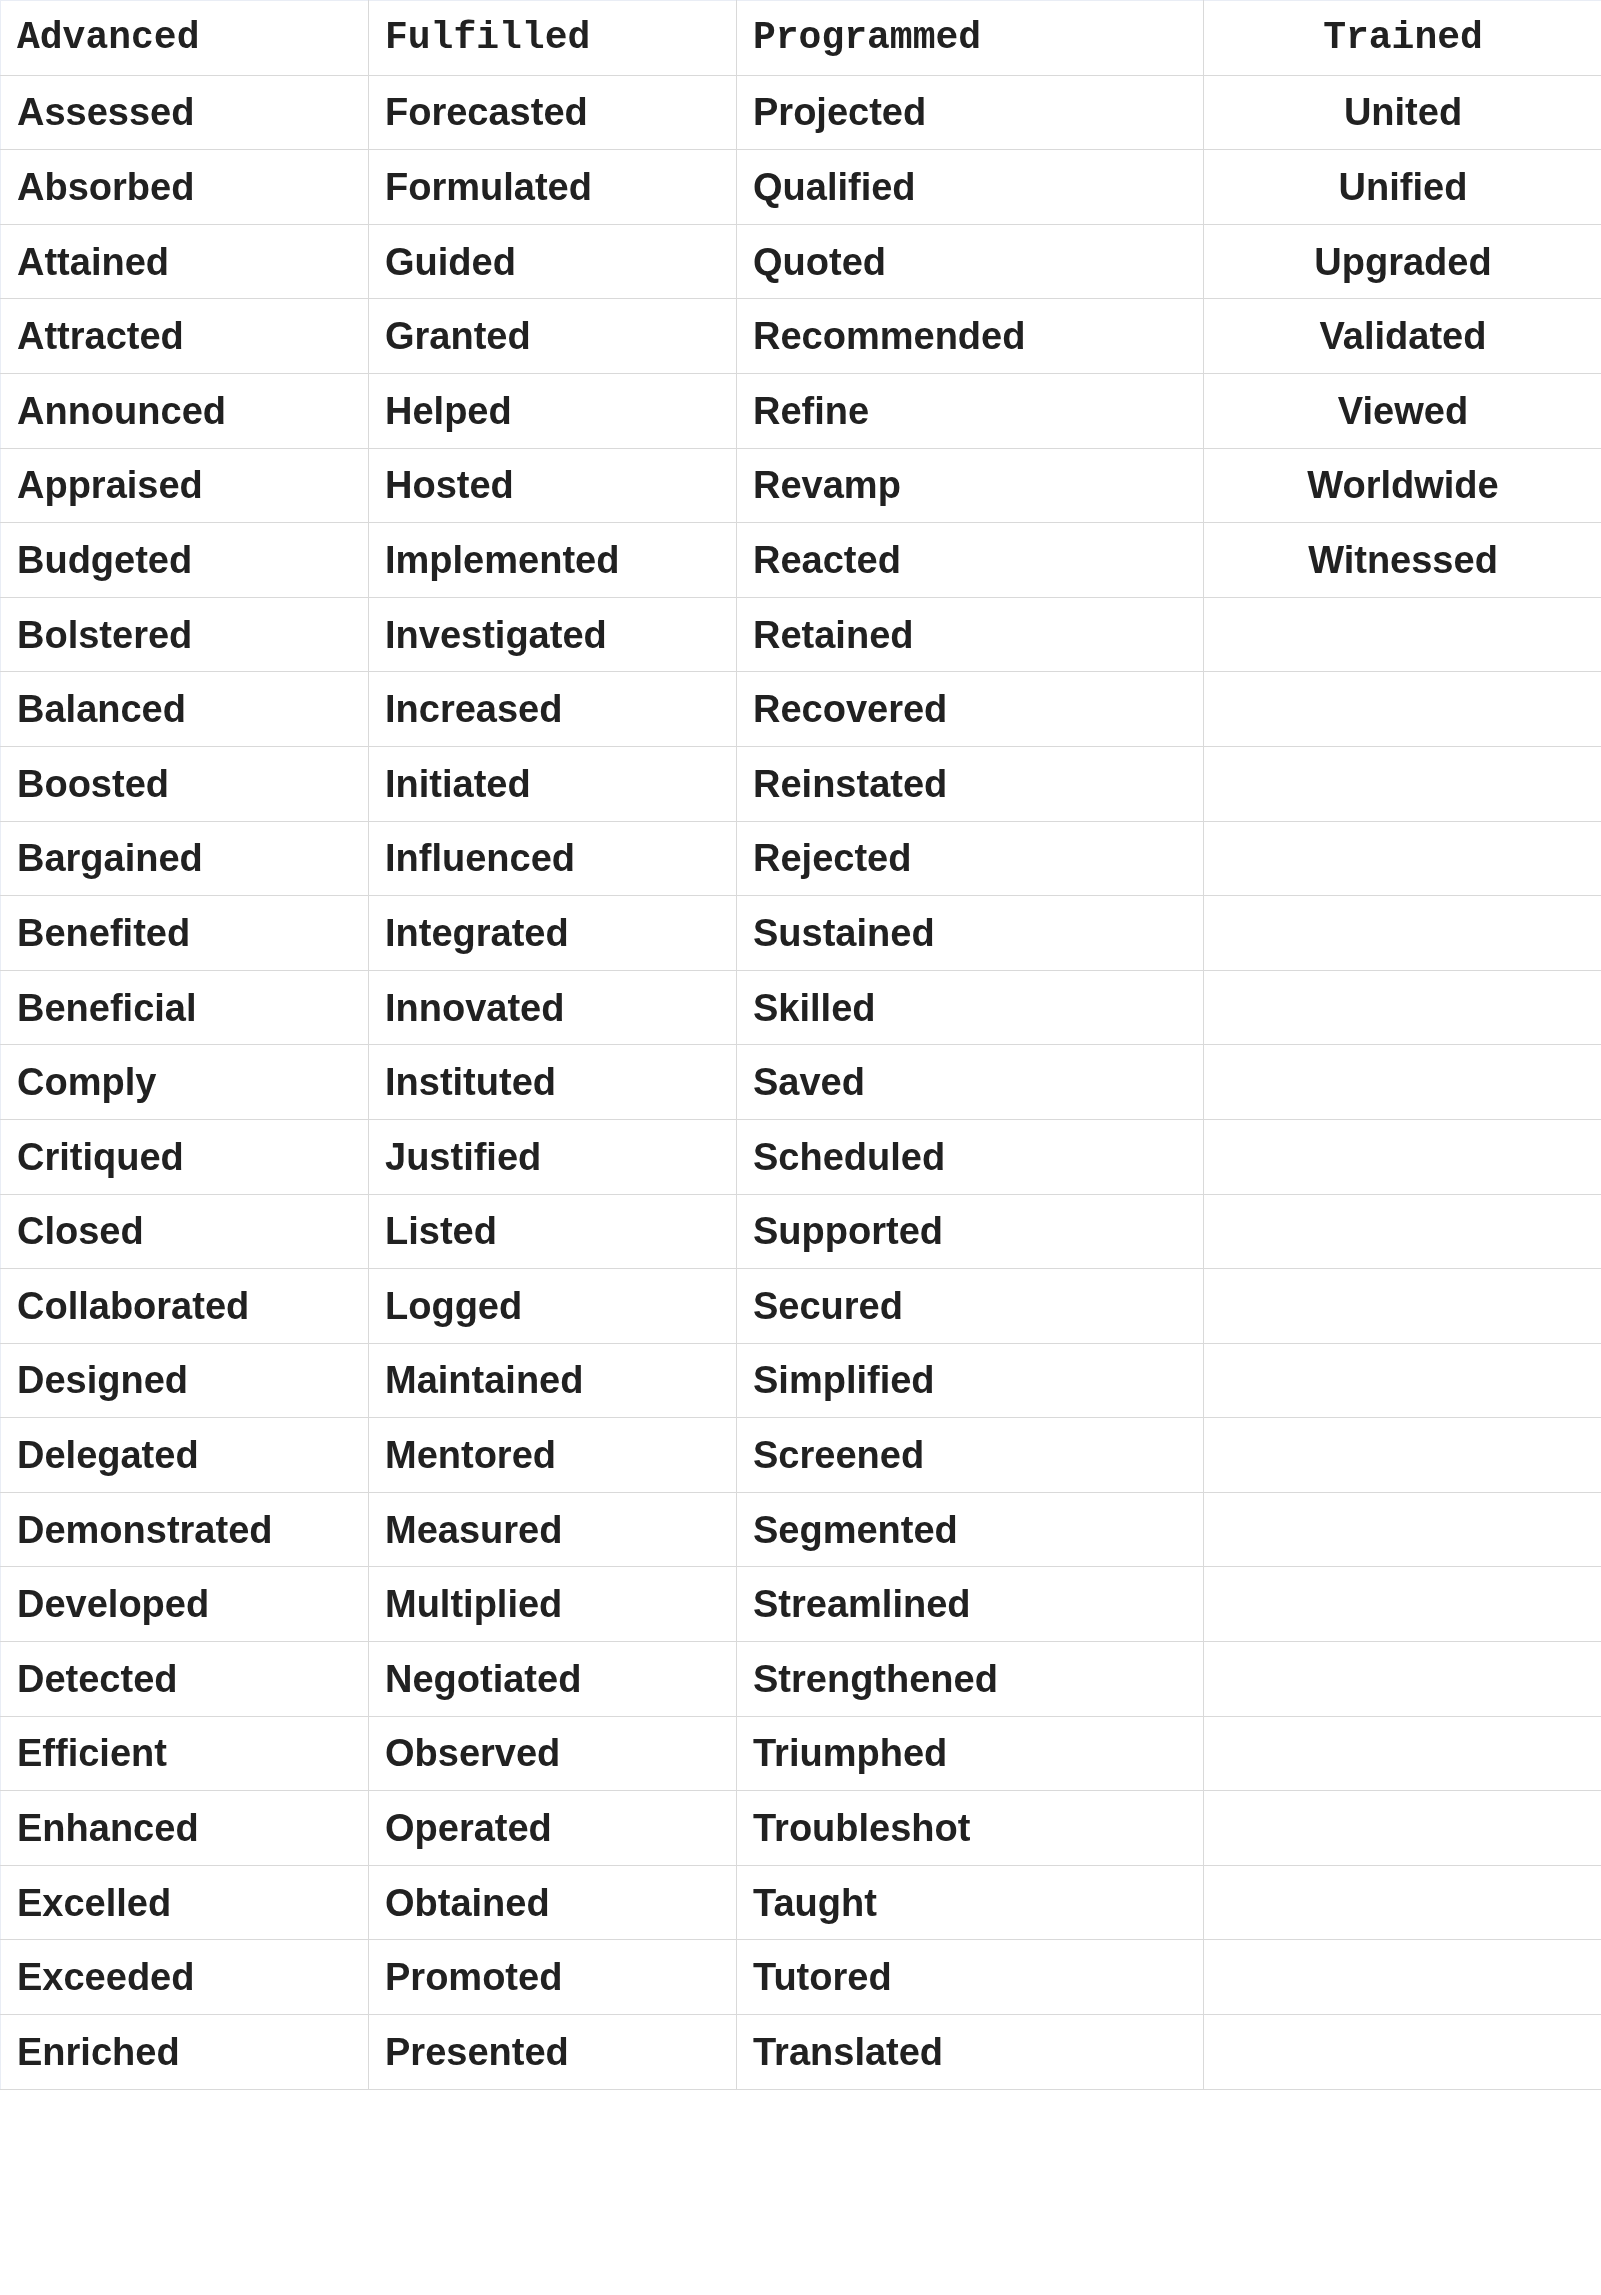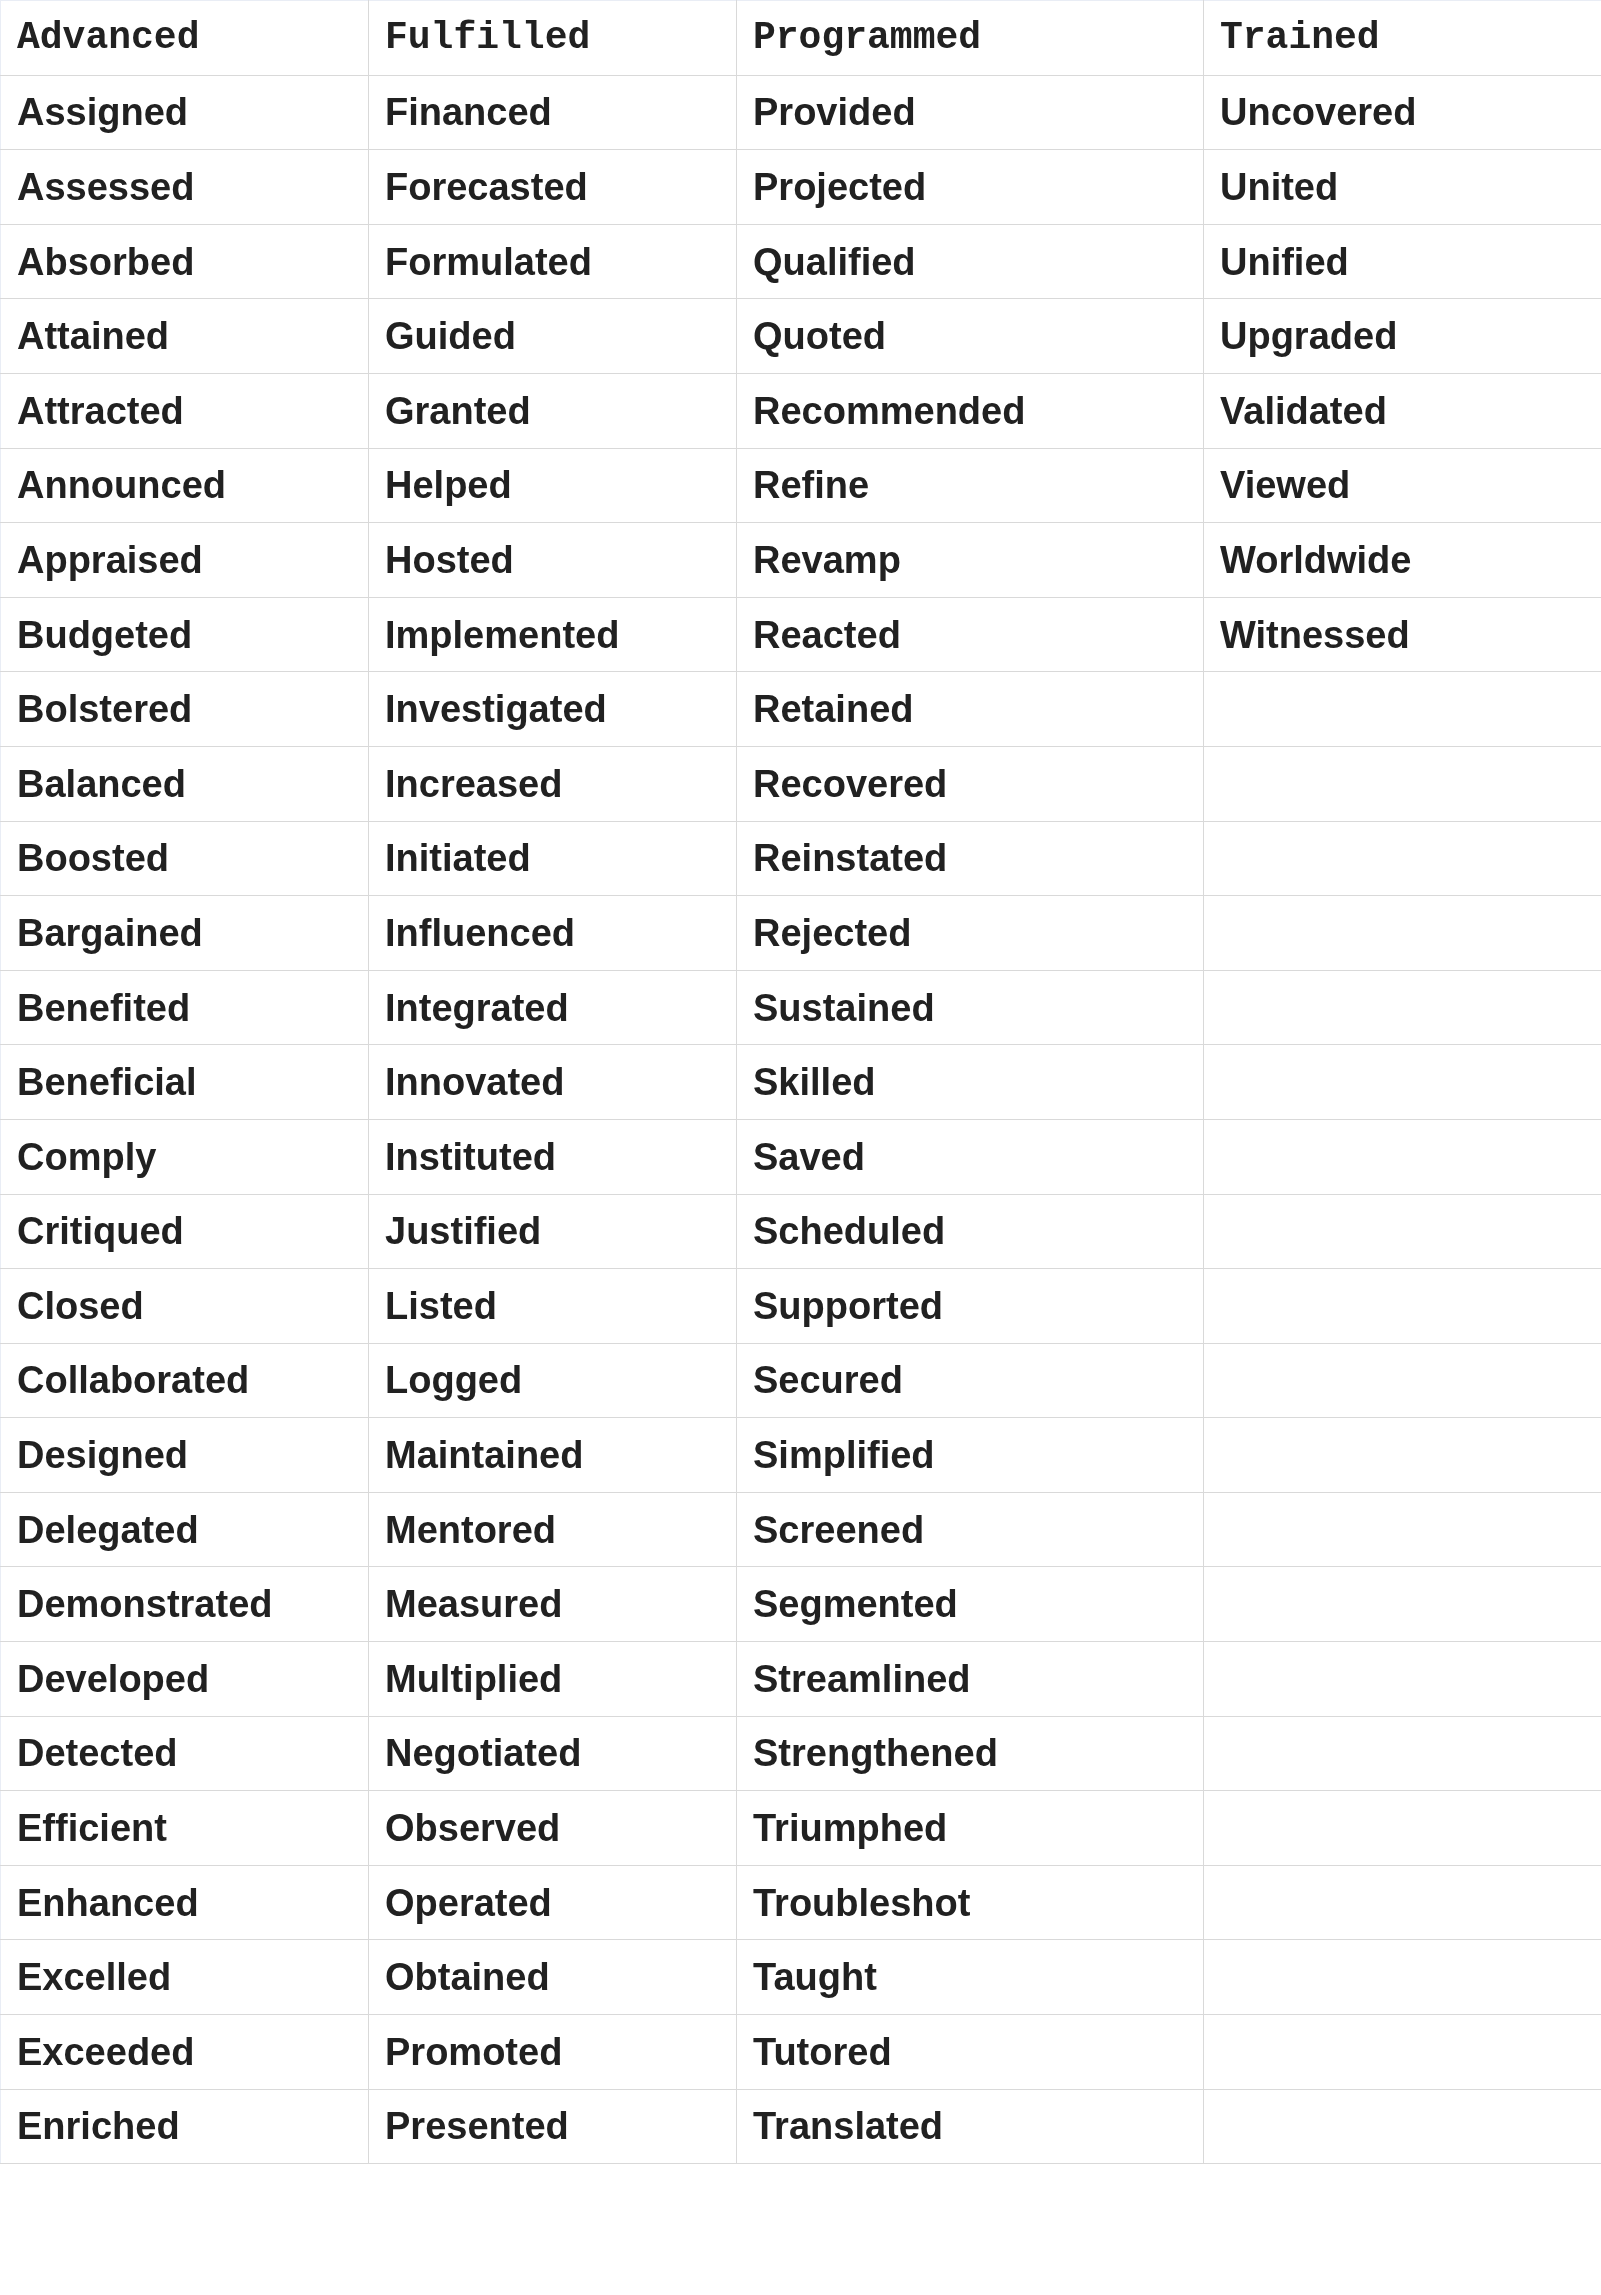--- a/index.html
+++ b/index.html
@@ -27,20 +27,21 @@
   }
   .table tr:first-child td {
     border-top: 1.2px solid #e9edf5;
     font-family: Liberation Mono, monospace;
   }
   .table td:first-child {
     border-left: 1.2px solid #e9edf5;
   }
   .table td:last-child {
     border-right: 1.2px solid #e9edf5;
+    text-align: center;
   }
   .c0 { width: 368px; }
   .c1 { width: 368px; }
   .c2 { width: 467px; }
   .c3 { width: 399px; }
 </style>
 </head>
 <body>
 
 <table class="table">
@@ -51,26 +52,20 @@
       <col class="c3">
   </colgroup>
   <tbody id="tbody">
       <tr>
         <td>Advanced</td>
         <td>Fulfilled</td>
         <td>Programmed</td>
         <td>Trained</td>
       </tr>
       <tr>
-        <td>Assigned</td>
-        <td>Financed</td>
-        <td>Provided</td>
-        <td>Uncovered</td>
-      </tr>
-      <tr>
         <td>Assessed</td>
         <td>Forecasted</td>
         <td>Projected</td>
         <td>United</td>
       </tr>
       <tr>
         <td>Absorbed</td>
         <td>Formulated</td>
         <td>Qualified</td>
         <td>Unified</td>

